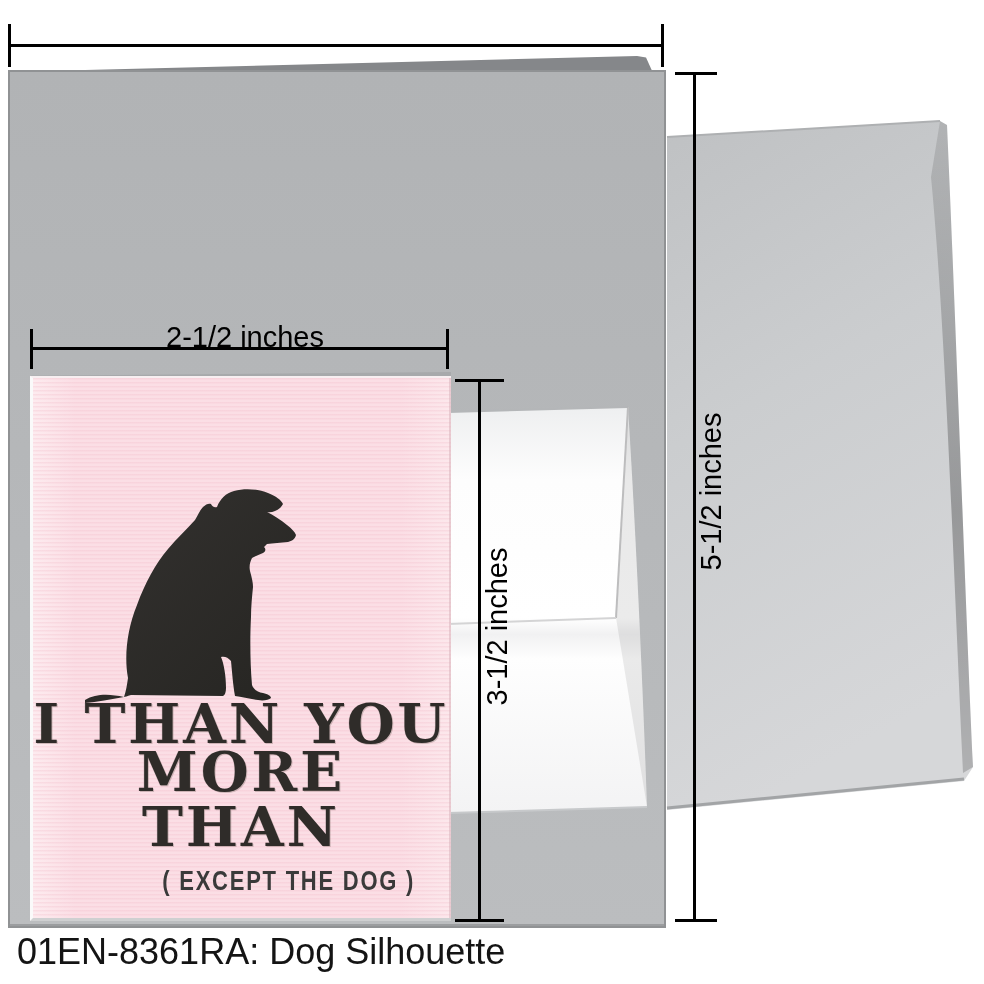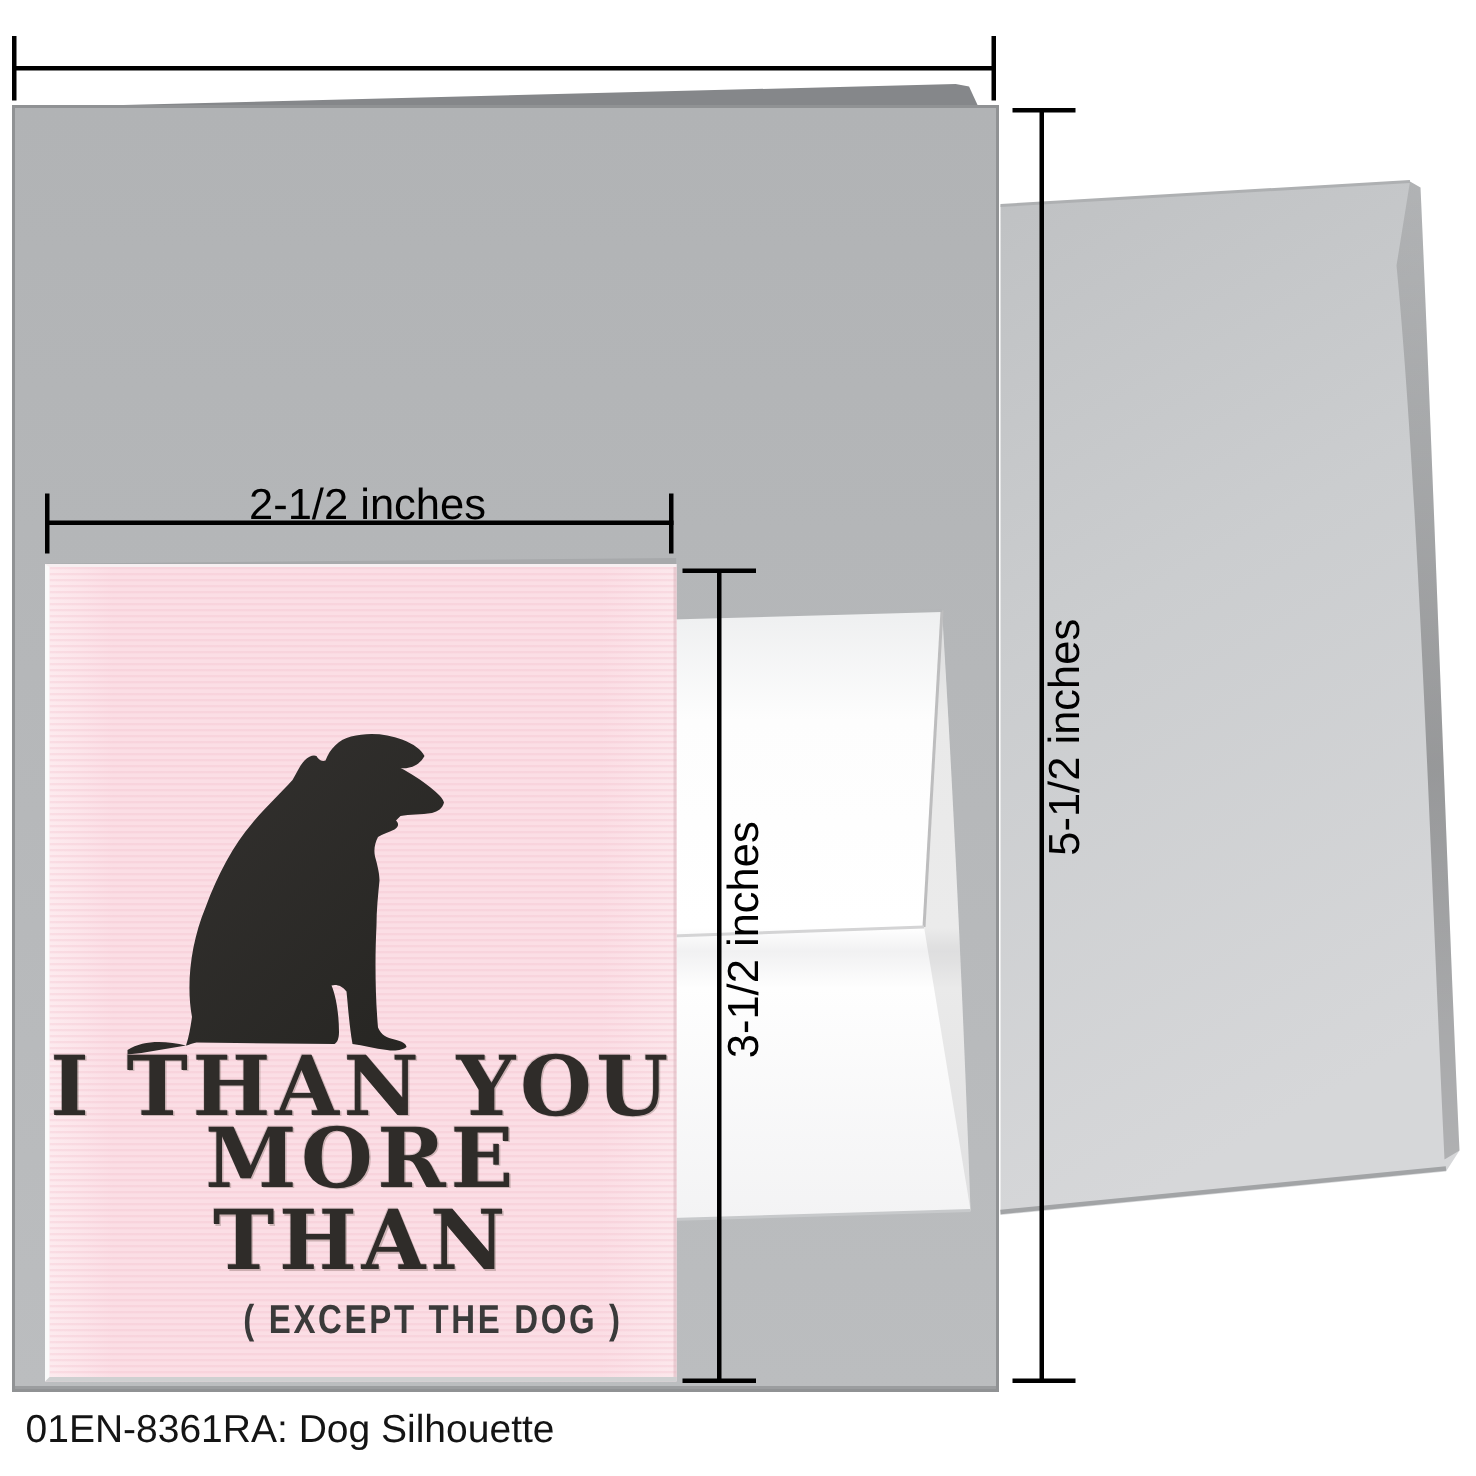--- a/index.html
+++ b/index.html
@@ -37,21 +37,21 @@
   .headline{position:absolute;left:0;width:416px;text-align:center;
       font-family:"DejaVu Serif",serif;font-weight:bold;color:#2f2c29;
       font-size:55px;line-height:55px;letter-spacing:3px;
       text-shadow:1px 1px 0 rgba(90,80,70,0.28), -0.5px -0.5px 0 rgba(60,55,50,0.2);}
   .hl1{top:318px;} .hl2{top:366px;} .hl3{top:414px;}
   .subline{position:absolute;left:0;top:488px;width:416px;text-align:center;color:#3a3a3a;margin-left:48px;}
   .subline span{display:inline-block;font-family:"Liberation Sans",sans-serif;font-weight:bold;
       font-size:25px;letter-spacing:2px;transform:scale(0.88,1.08);transform-origin:center;}
 
   
-  .caption{position:absolute;left:17px;top:934px;font-size:26px;line-height:36px;color:#141414;
+  .caption{position:absolute;left:17px;top:934px;font-size:36px;line-height:36px;color:#141414;
       font-family:"Liberation Sans",sans-serif;}
 
   svg{position:absolute;display:block;}
 </style>
 </head>
 <body>
 
 <div id="canvas">
 
   <svg style="left:660px;top:113px;width:324px;height:717px;" viewBox="0 0 324 717">

